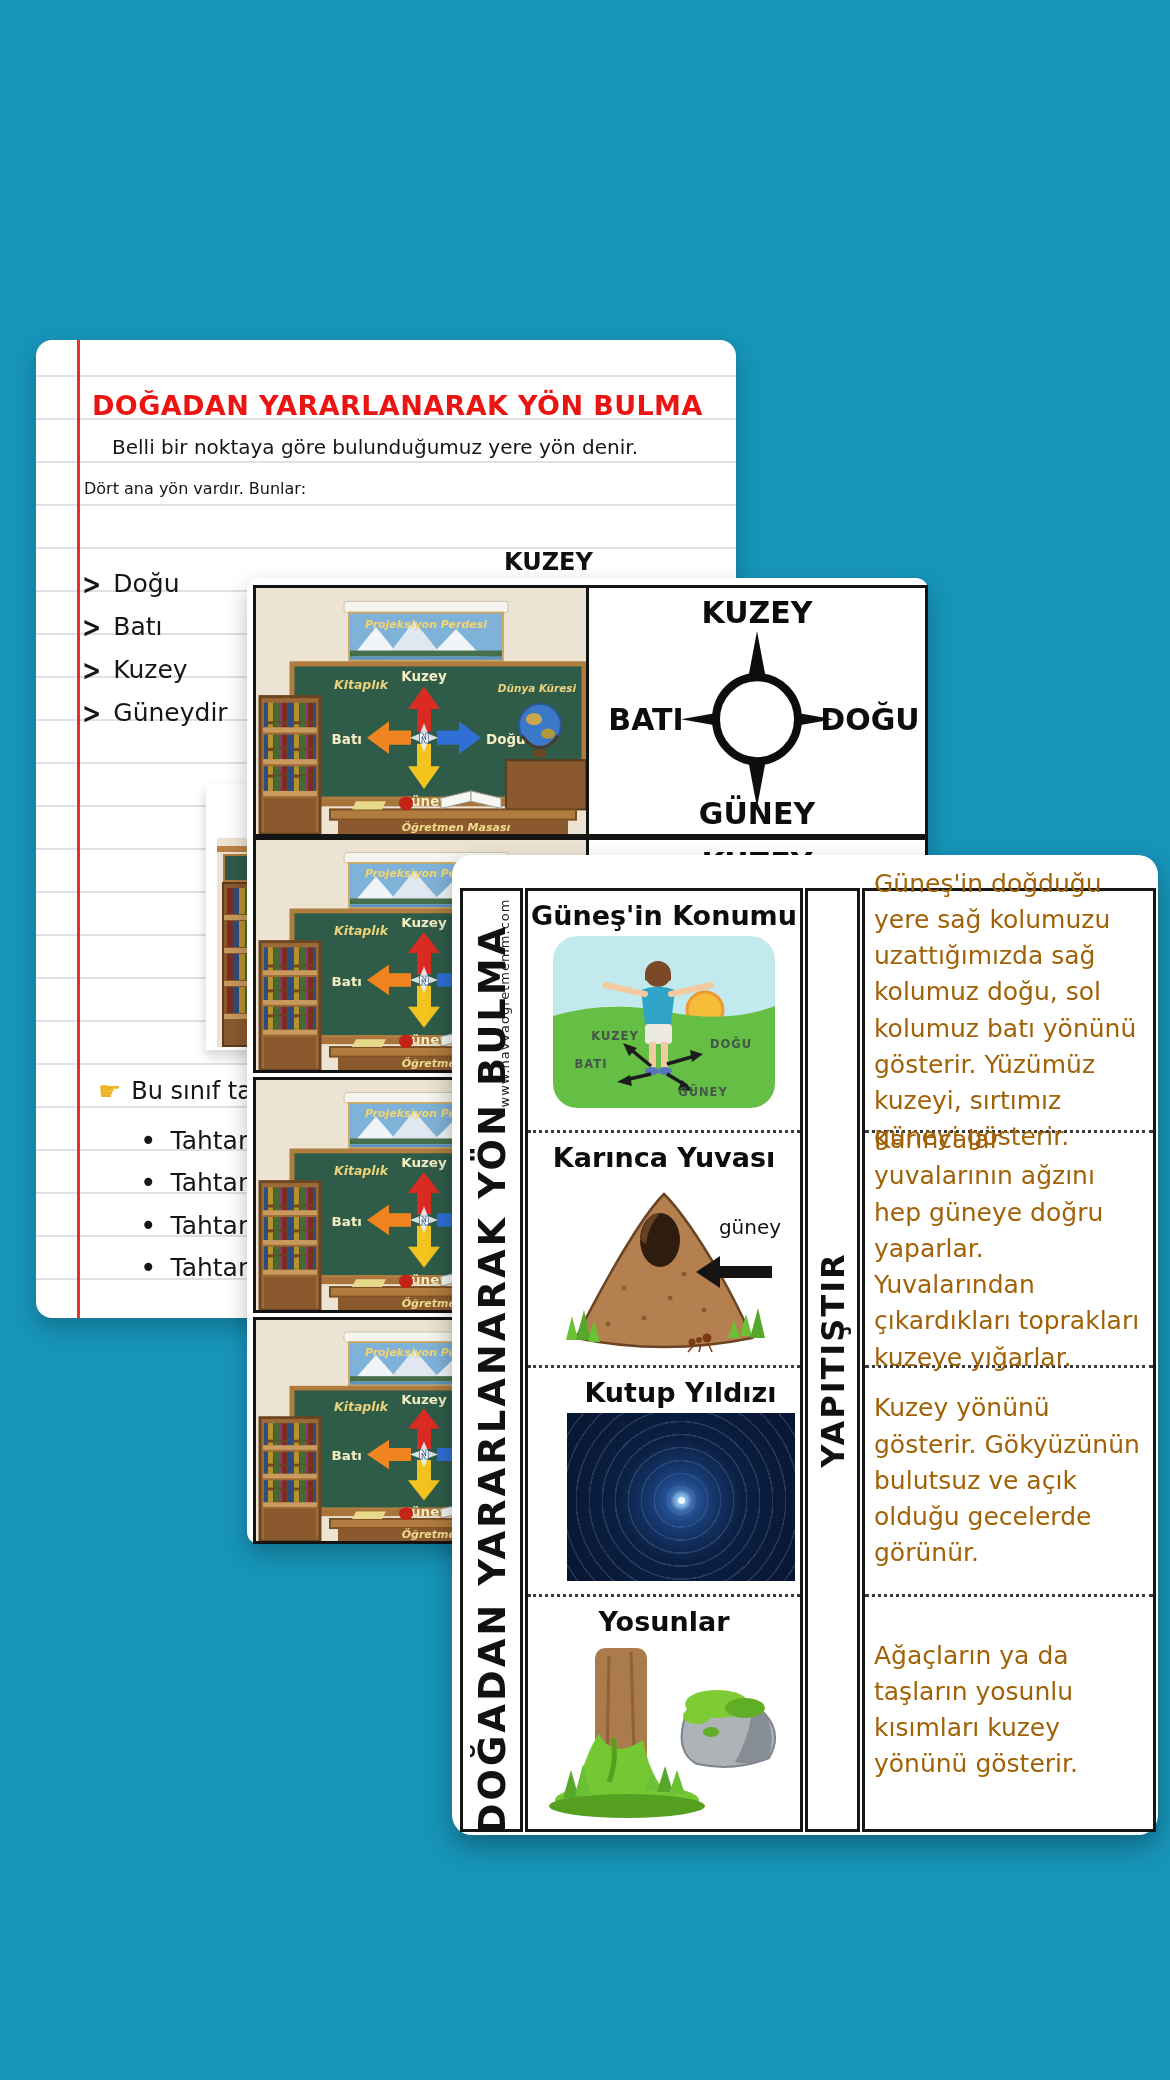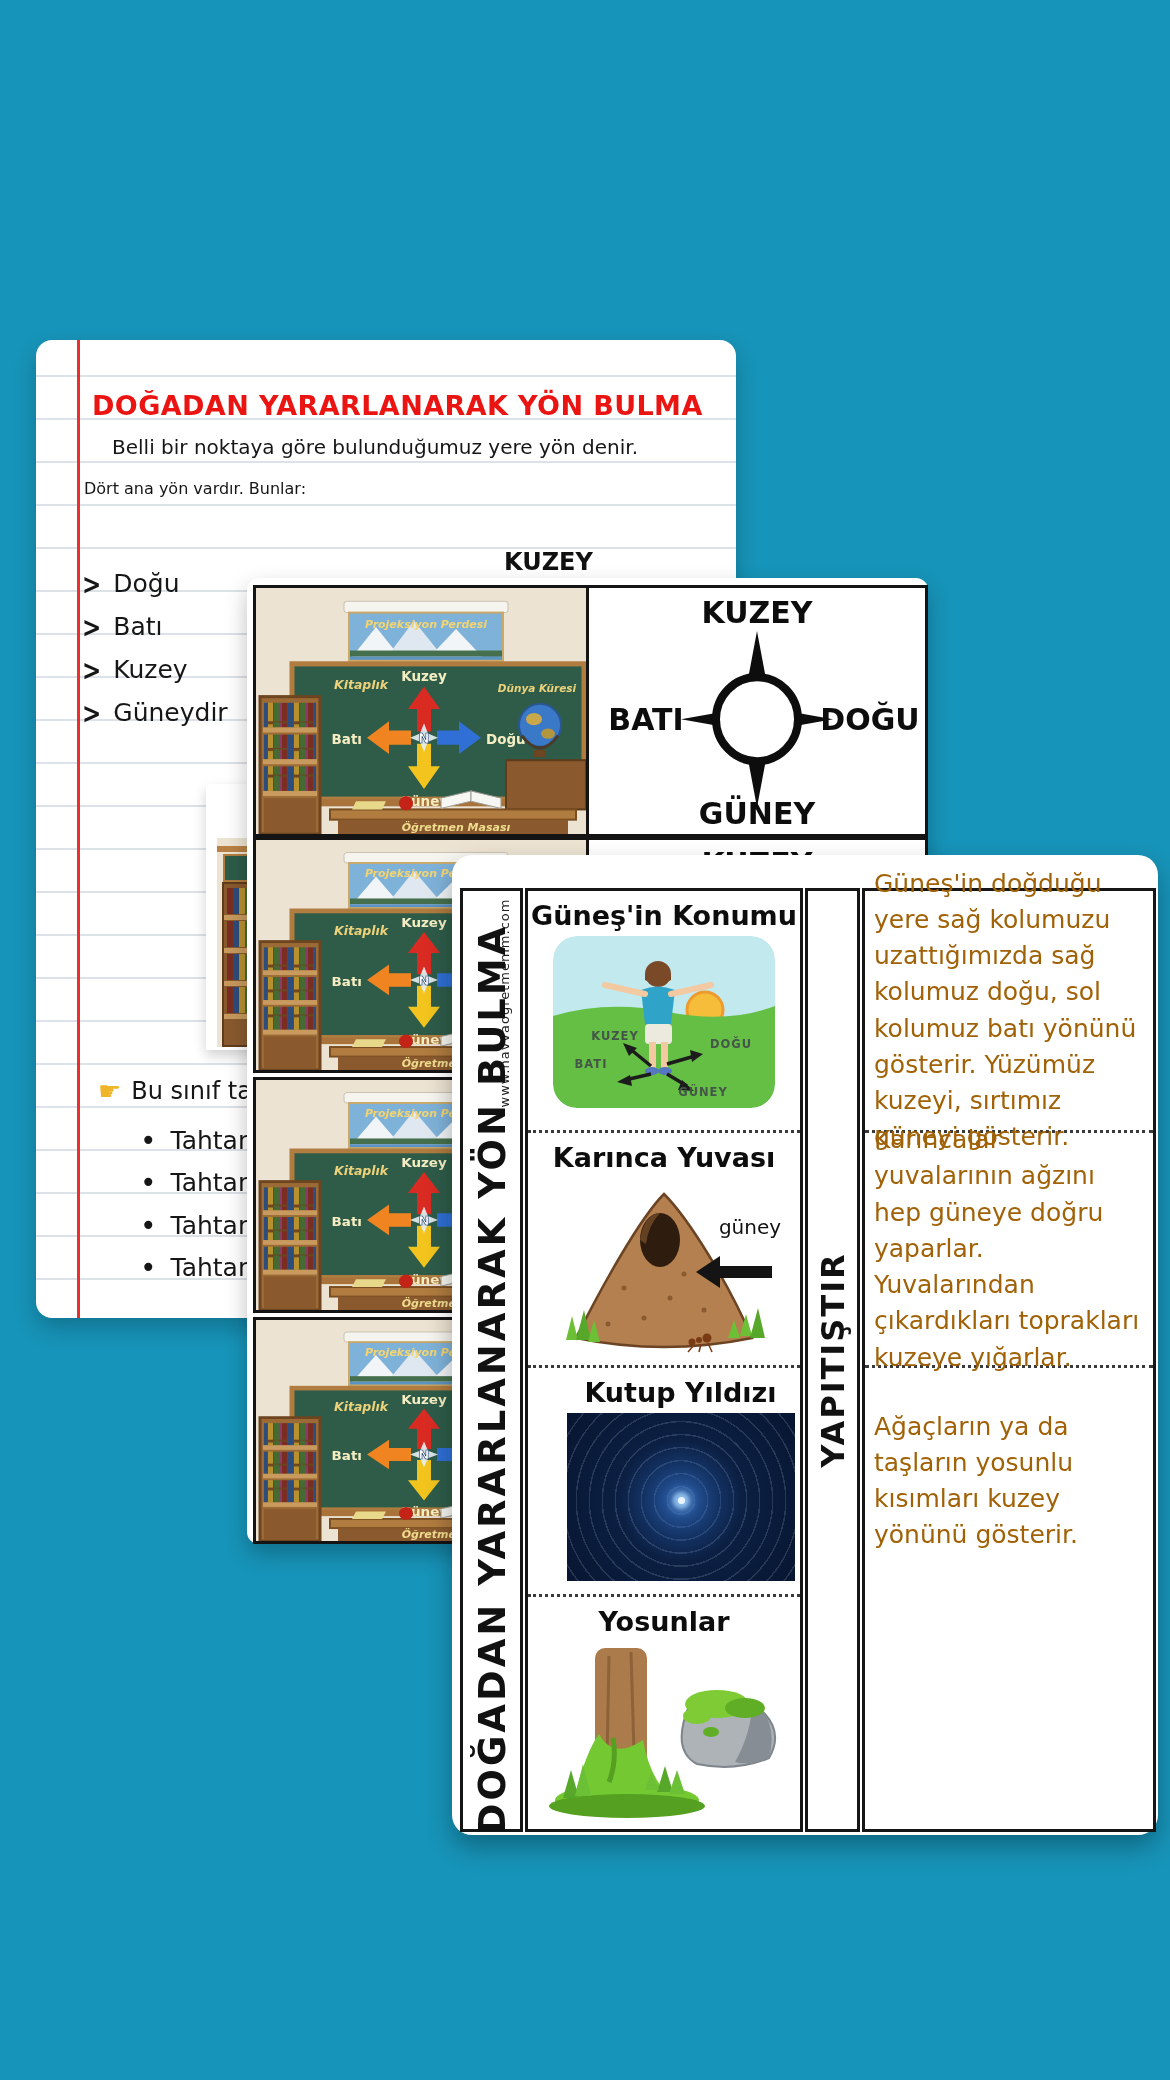--- a/index.html
+++ b/index.html
@@ -578,18 +578,21 @@
       <div class="vtext glue-v">YAPITIŞTIR</div>
     </div>
 
     <div id="f-right" class="fbox">
       <div class="fsec ftext s1">
           <p>Güneş'in doğduğu yere sağ kolumuzu uzattığımızda sağ kolumuz doğu, sol kolumuz batı yönünü gösterir. Yüzümüz kuzeyi, sırtımız güneyi gösterir.</p>
         </div>
       <div class="fsec ftext s2">
           <p>Karıncalar yuvalarının ağzını hep güneye doğru yaparlar. Yuvalarından çıkardıkları toprakları kuzeye yığarlar.</p>
         </div>
+      <div class="fsec ftext s3">
+          <p>Kuzey yönünü gösterir. Gökyüzünün bulutsuz ve açık olduğu gecelerde görünür.</p>
+        </div>
       <div class="fsec ftext s4">
           <p>Ağaçların ya da taşların yosunlu kısımları kuzey yönünü gösterir.</p>
         </div>
     </div>
   </div>
 </div>
 
 </body></html>

